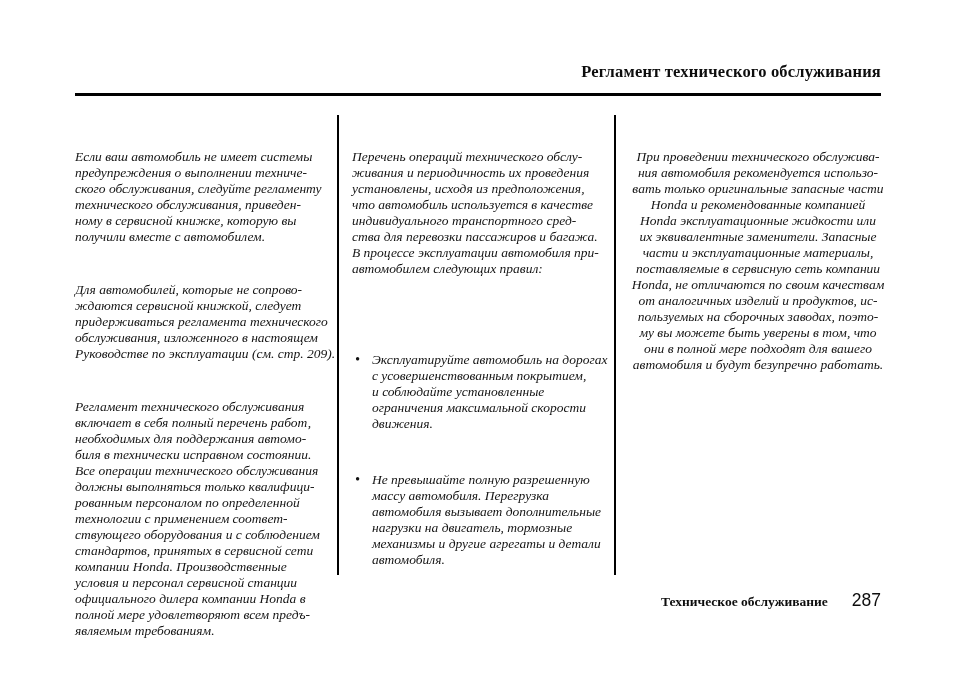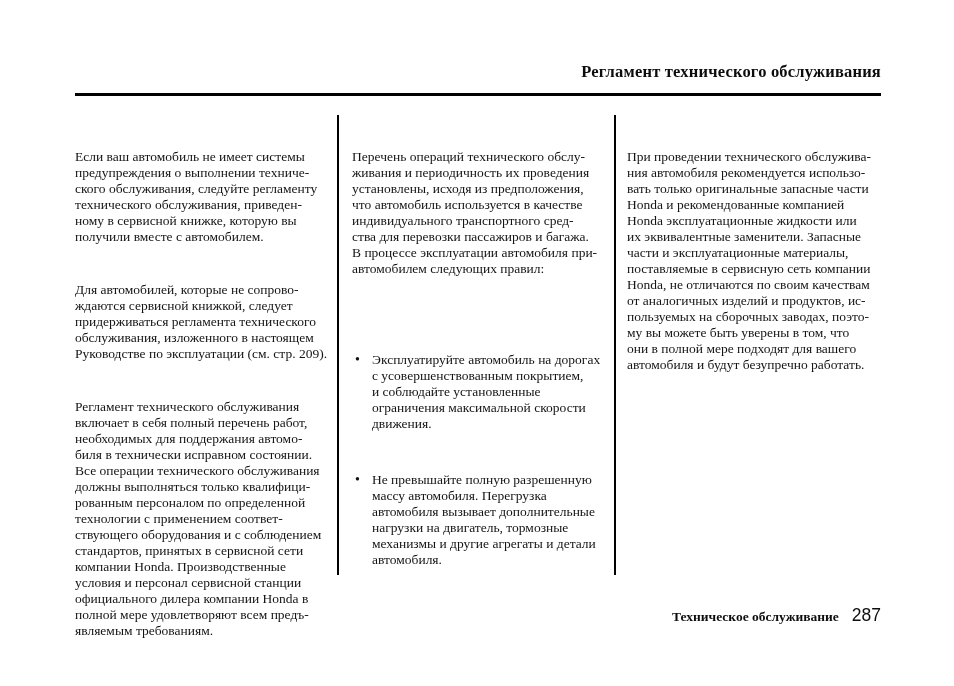--- a/index.html
+++ b/index.html
@@ -38,27 +38,28 @@
     height: 3px;
     background: #000000;
   }
   .col {
     position: absolute;
     top: 117px;
     font-size: 13.5px;
     line-height: 16px;
     color: #141414;
     white-space: pre;
+    font-style: italic;
   }
   .col p {
     margin: 0 0 5px 0;
   }
   .col1 { left: 75px;  width: 258px; }
   .col2 { left: 352px; width: 258px; }
-  .col3 { left: 627px; width: 262px; }
+  .col3 { left: 627px; width: 262px; text-align: center; }
   .vdiv {
     position: absolute;
     top: 115px;
     height: 460px;
     width: 2px;
     background: #000000;
   }
   .vdiv1 { left: 337px; }
   .vdiv2 { left: 614px; }
   .bullets {
@@ -74,25 +75,25 @@
   .dot::before {
     content: "\2022";
     position: absolute;
     left: 3px;
     top: 0;
     font-size: 14px;
     color: #111111;
   }
   .footer {
     position: absolute;
-    top: 605px;
+    top: 590px;
     right: 73px;
     display: flex;
     align-items: baseline;
-    gap: 13px;
+    gap: 24px;
   }
   .footer .flabel {
     font-family: "Liberation Serif", serif;
     font-size: 13.5px;
     font-weight: bold;
     color: #0d0d0d;
   }
   .footer .fnum {
     font-family: "Liberation Sans", sans-serif;
     font-size: 17.5px;

